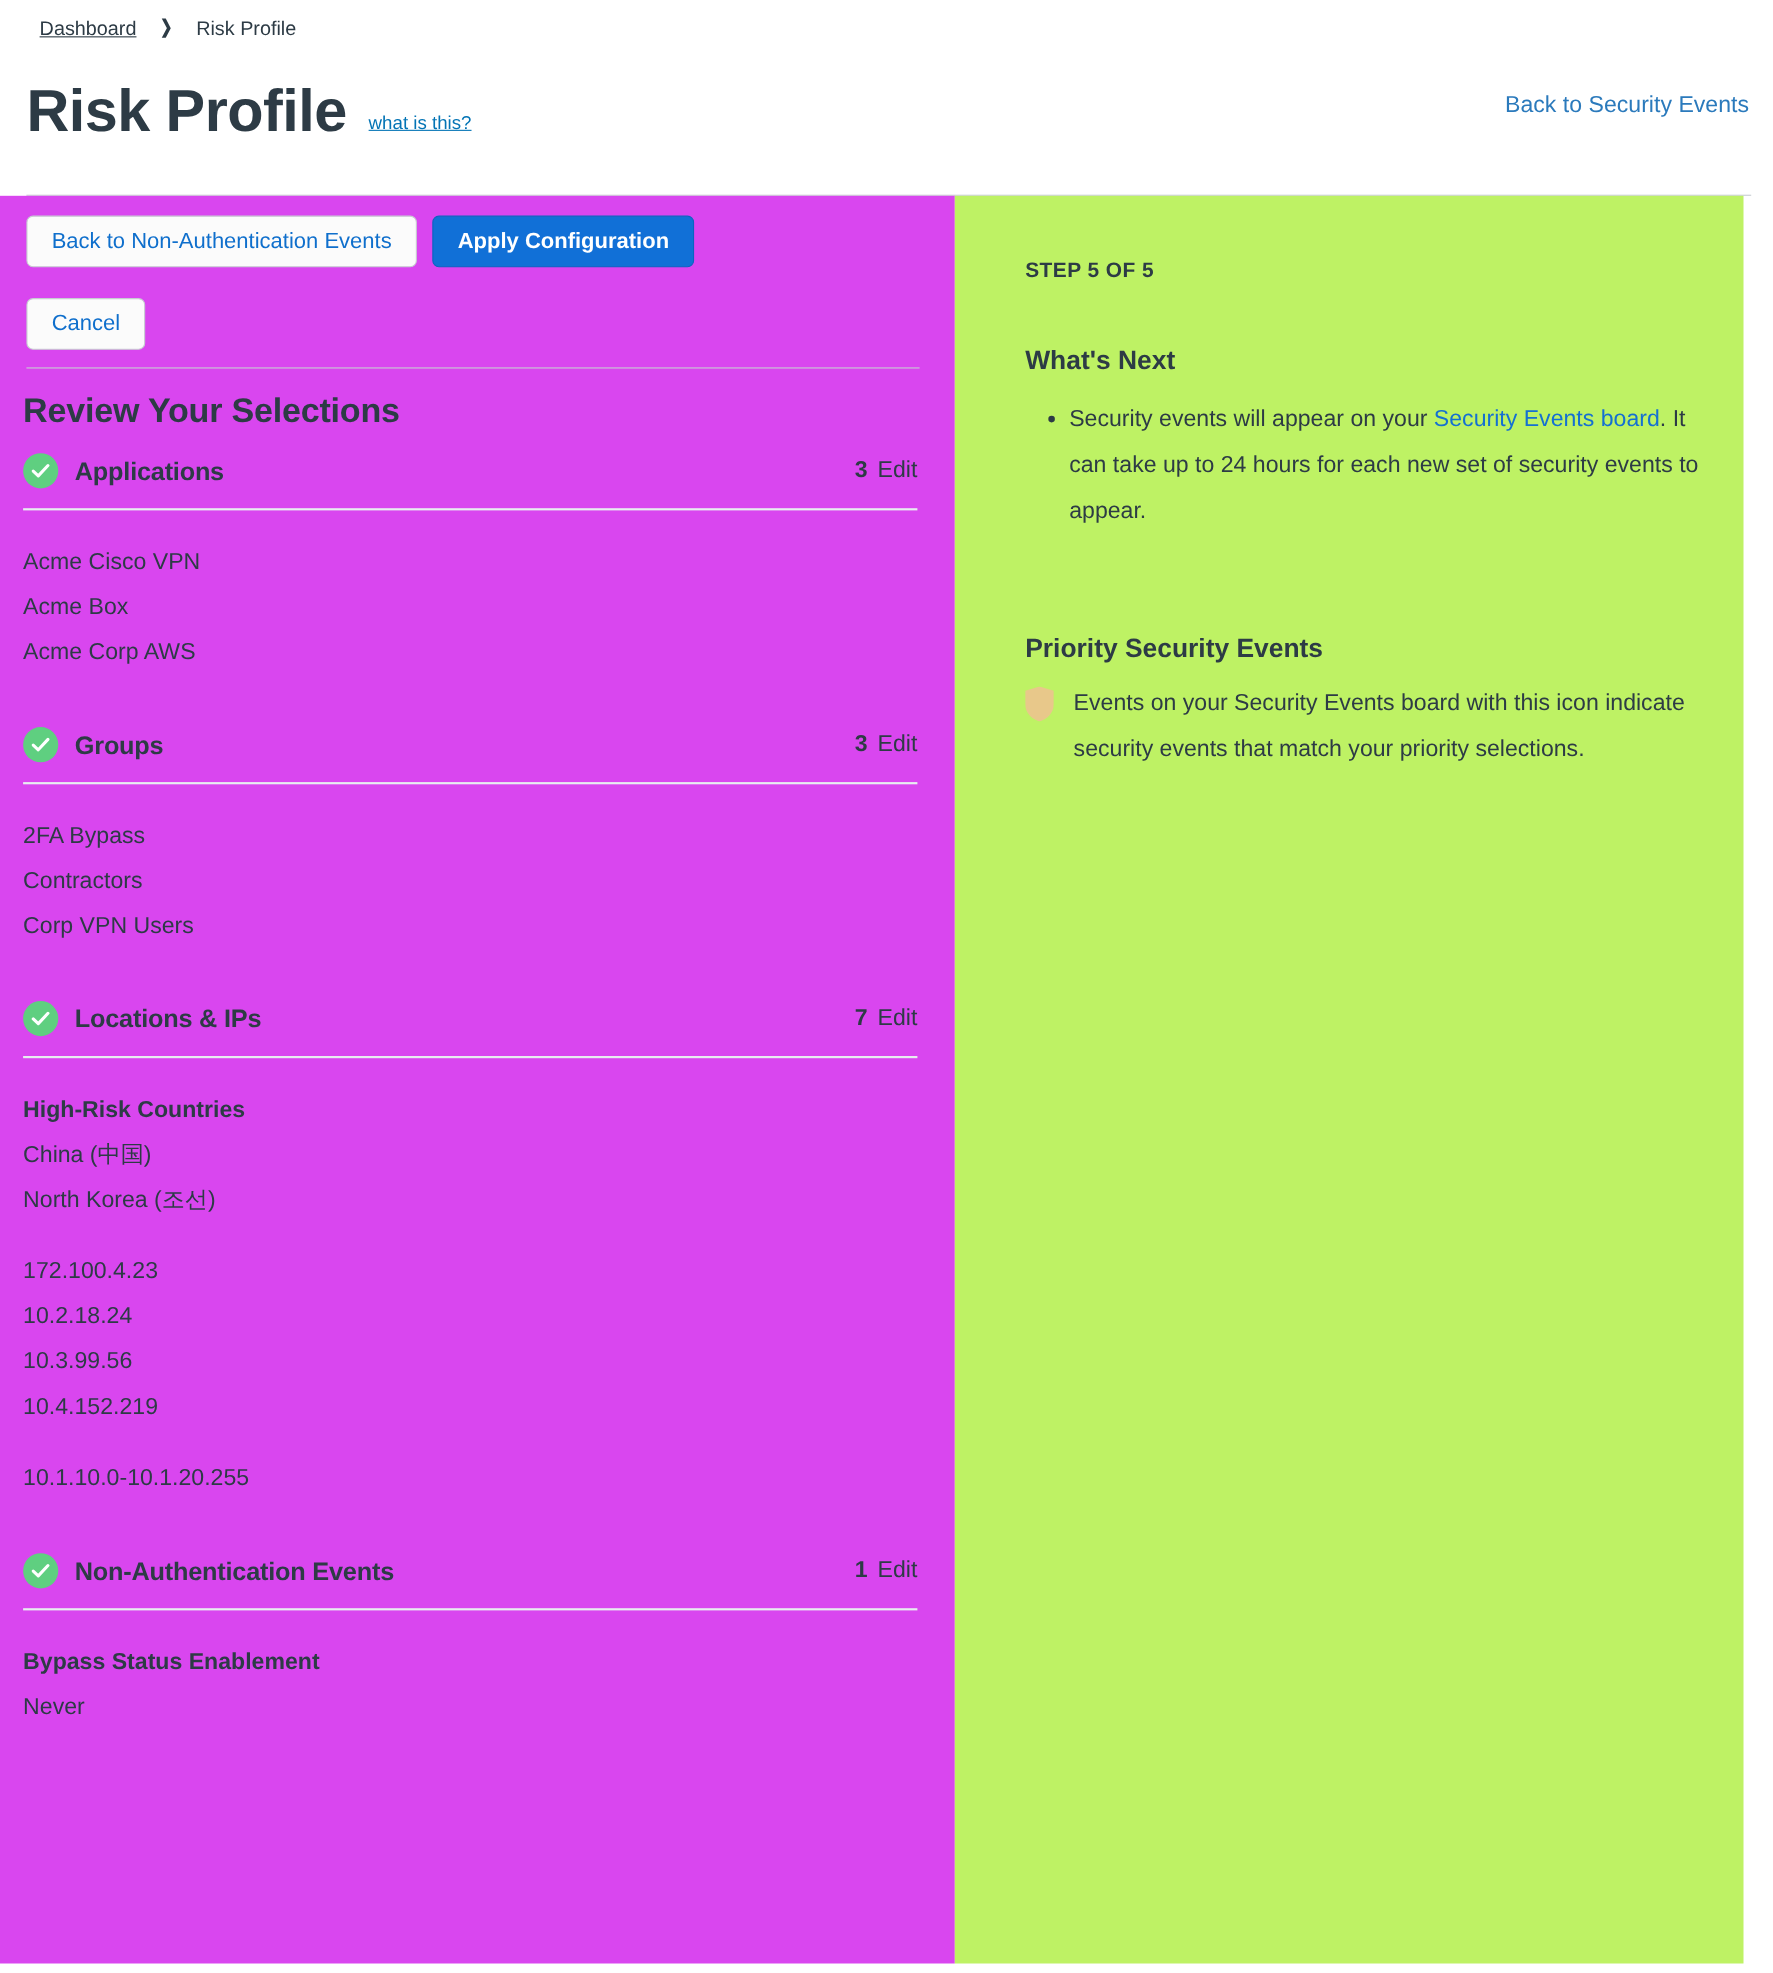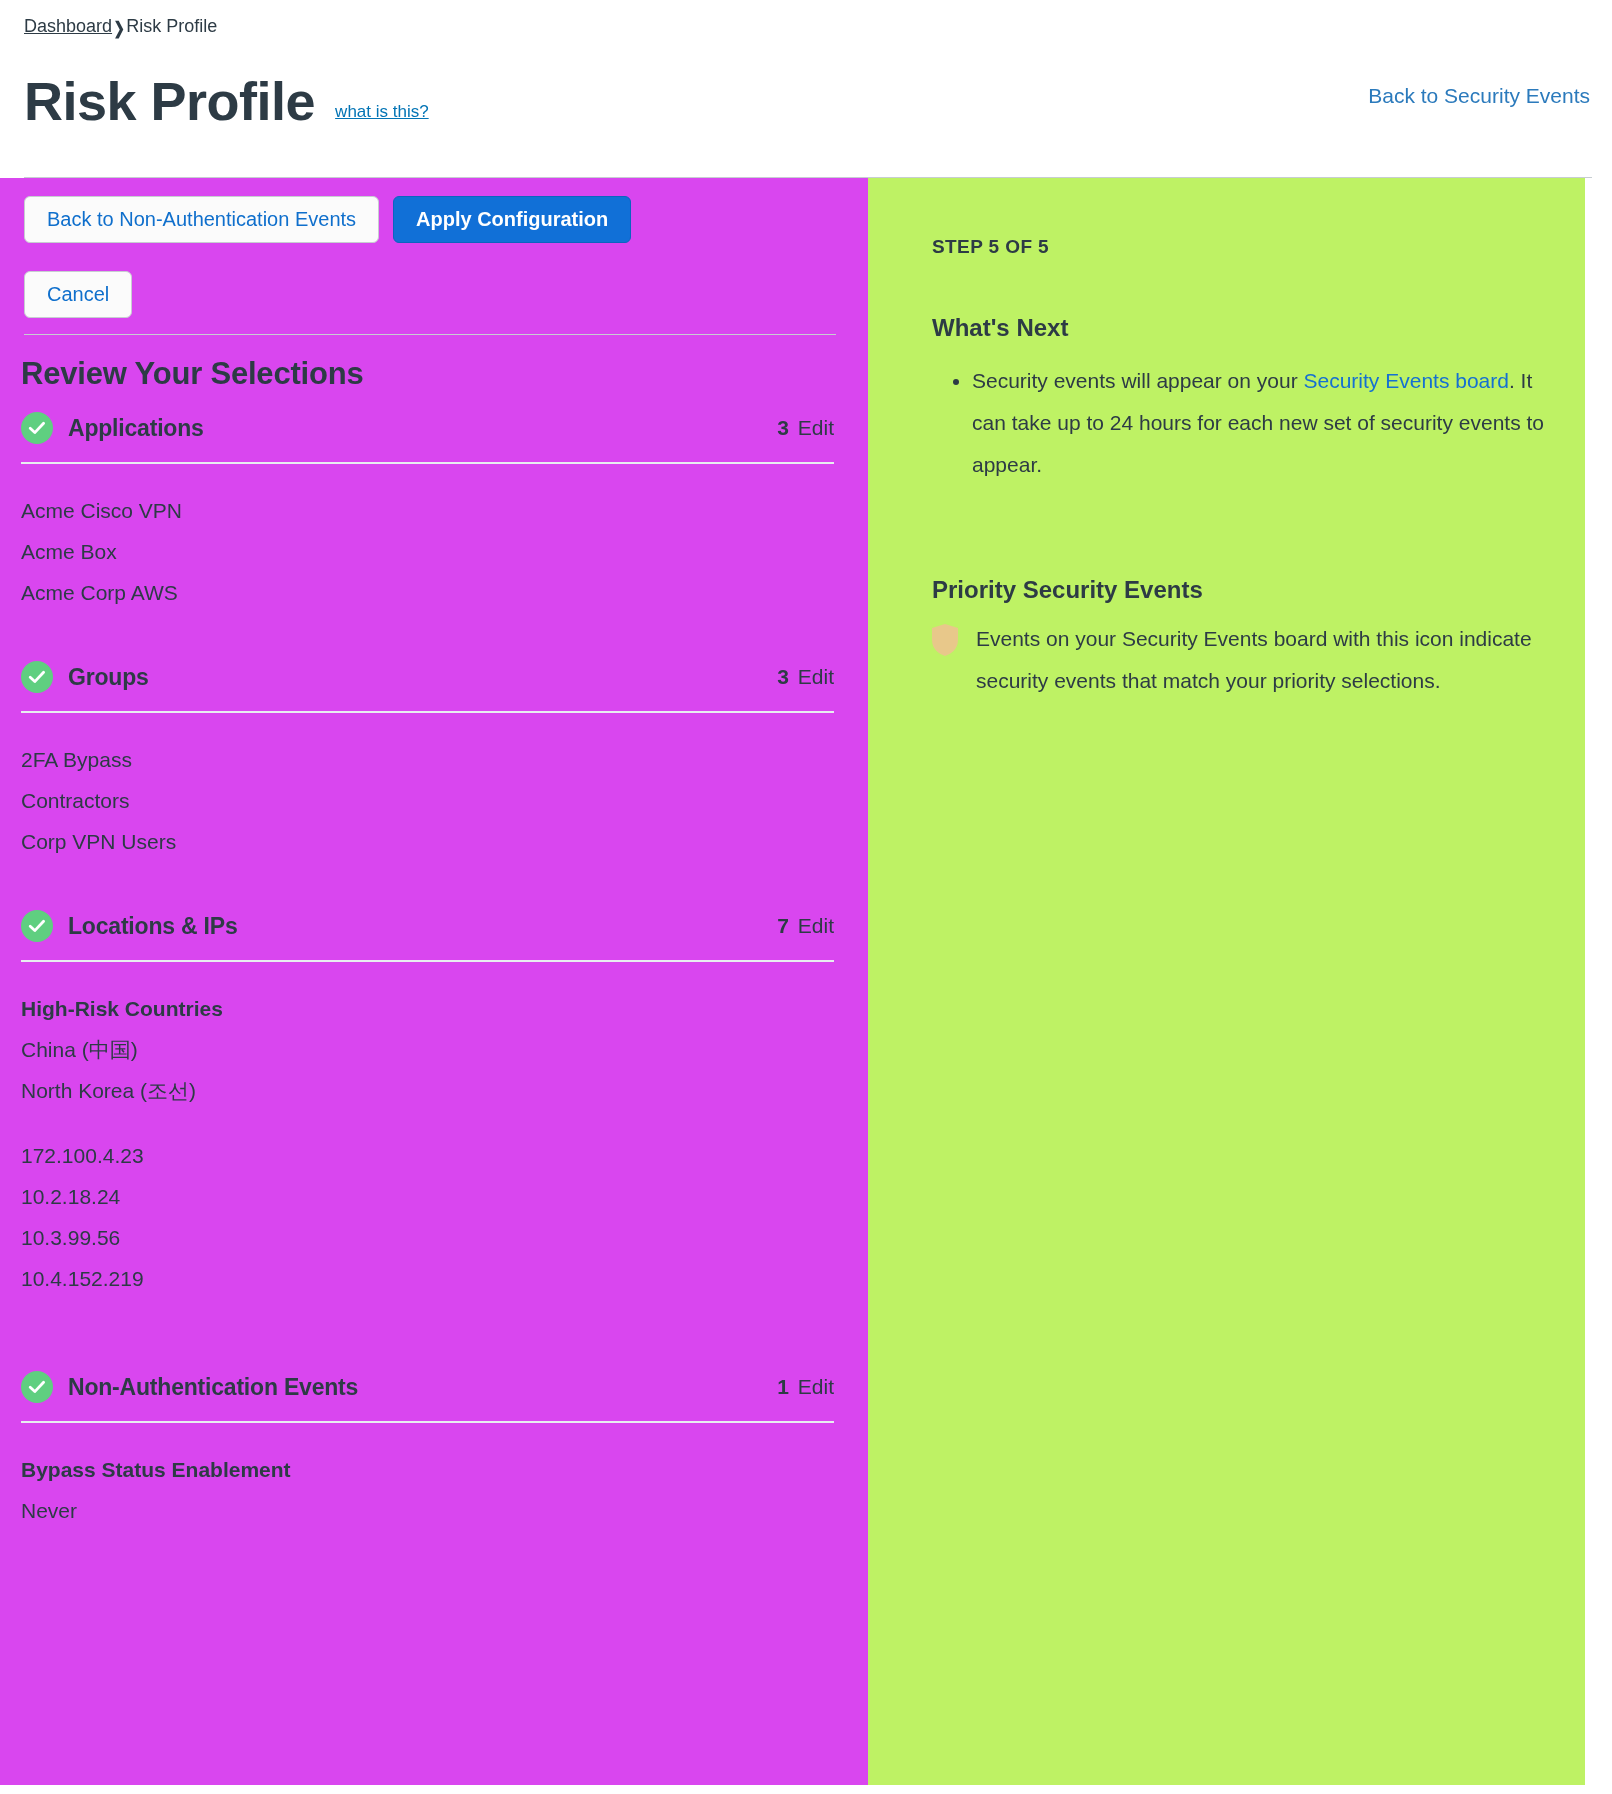--- a/index.html
+++ b/index.html
@@ -13,27 +13,27 @@
     height: 1794px;
     font-family: "Liberation Sans", sans-serif;
     color: #2d3b45;
     position: relative;
     overflow: hidden;
   }
 
   
   .breadcrumb {
     position: absolute;
-    left: 24px;
+    left: 36px;
     top: 16px;
     font-size: 18px;
     color: #2d3b45;
     display: flex;
-    align-items: flex-end;
-    gap: 0;
+    align-items: flex-start;
+    gap: 20px;
     white-space: nowrap;
   }
   .breadcrumb .crumb-link {
     color: #2d3b45;
     text-decoration: underline;
     cursor: pointer;
   }
   .breadcrumb .chev {
     font-size: 17px;
     font-weight: bold;
@@ -373,20 +373,21 @@
           <div class="section-body">
             <div class="sub-label">High-Risk Countries</div>
             <div class="item-line">China (中国)</div>
             <div class="item-line">North Korea (조선)</div>
             <div class="group-gap"></div>
             <div class="item-line">172.100.4.23</div>
             <div class="item-line">10.2.18.24</div>
             <div class="item-line">10.3.99.56</div>
             <div class="item-line">10.4.152.219</div>
             <div class="group-gap"></div>
+            <div class="item-line">10.1.10.0-10.1.20.255</div>
           </div>
           <div class="section-gap"></div>
         </div>
         <div class="section">
           <div class="section-head">
             <span class="check-icon">
               <svg width="18" height="18" viewBox="0 0 18 18">
                 <path d="M2.2 9.3 L6.8 13.6 L15.6 4.2" fill="none" stroke="#ffffff" stroke-width="2.8" stroke-linecap="round" stroke-linejoin="round"></path>
               </svg>
             </span>

